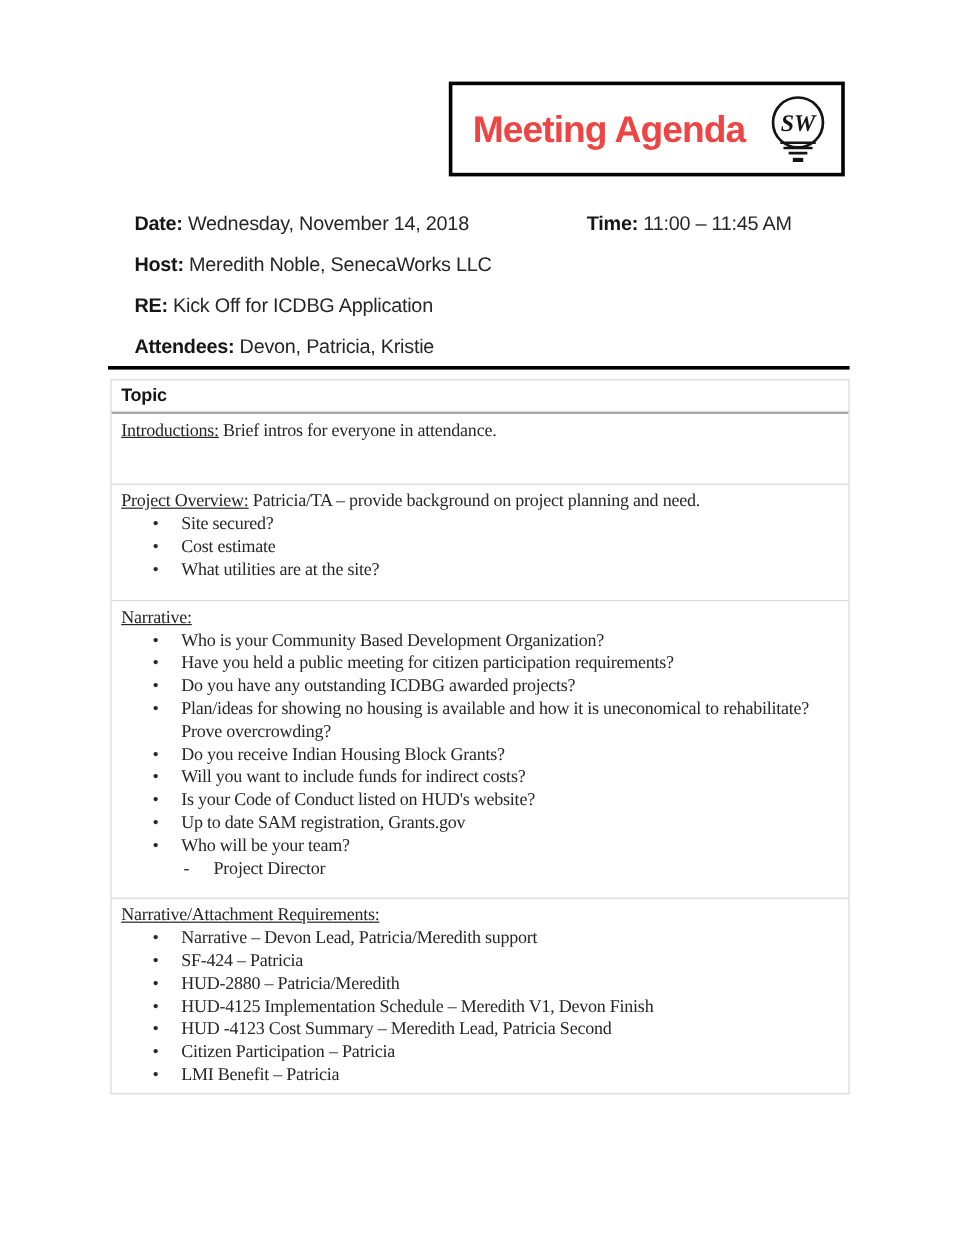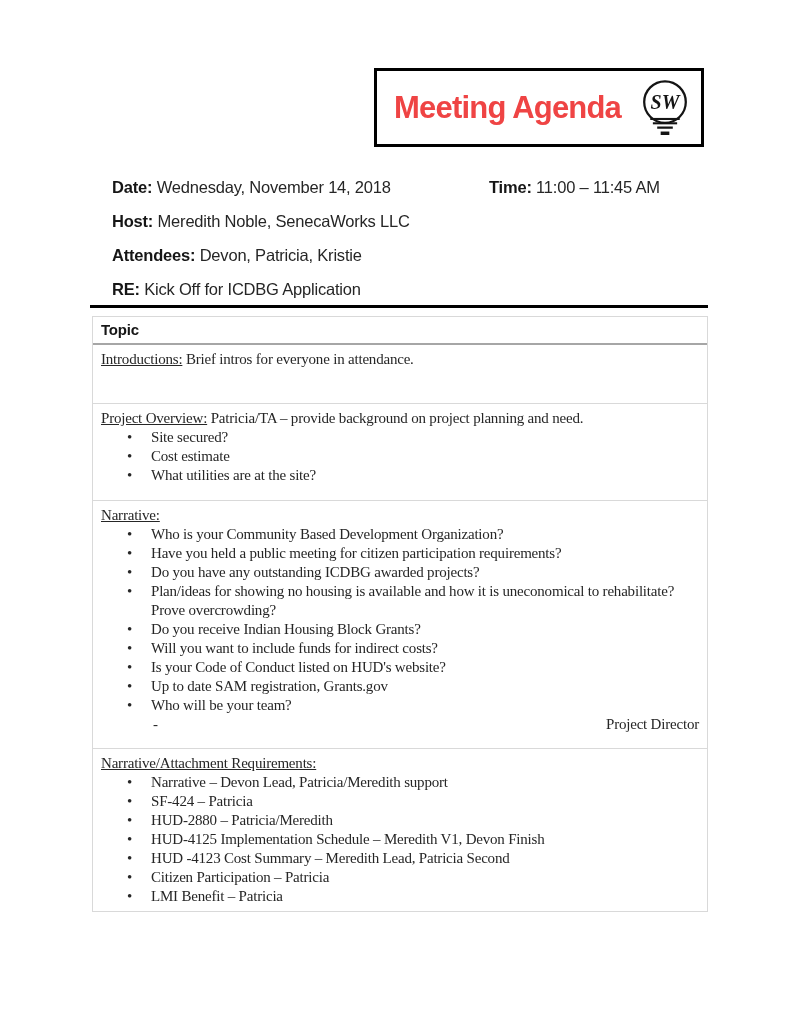--- a/index.html
+++ b/index.html
@@ -31,21 +31,21 @@
   }
   .thead{padding:3px 8px 4px;font-weight:700;font-size:15px;color:#161616;border-bottom:2px solid #a6a6a6;}
   .trow{padding:5px 8px 15px;border-bottom:1px solid #d9d9d9;font-family:Liberation Serif, serif;}
   .trow.r3{padding-bottom:14px;}
   .trow.r4{padding-bottom:5px;border-bottom:none;}
   .lead u{text-decoration:underline;}
   .obj-label{font-style:italic;}
   .blank{height:19px;}
   .bullet{position:relative;padding-left:50px;}
   .bullet::before{content:"\2022";position:absolute;left:26px;top:0;font-size:15px;}
-  .sub{position:relative;padding-left:77px;text-align:right;}
+  .sub{position:relative;padding-left:77px;}
   .sub::before{content:"-";position:absolute;left:52px;top:0;}
 </style>
 </head>
 <body>
 
 <div class="page">
 
   <div class="title-box">
     <span class="title">Meeting Agenda</span>
     <svg class="logo-svg" viewBox="0 0 60 72" aria-hidden="true">
@@ -67,26 +67,26 @@
       <div>
         <span class="lbl">Time:</span>
         <span>11:00 – 11:45 AM</span>
       </div>
     </div>
     <div class="meta-row">
       <span class="lbl">Host:</span>
       <span>Meredith Noble, SenecaWorks LLC</span>
     </div>
     <div class="meta-row">
+      <span class="lbl">RE:</span>
+      <span>Kick Off for ICDBG Application</span>
+    </div>
+    <div class="meta-row">
       <span class="lbl">Attendees:</span>
       <span>Devon, Patricia, Kristie</span>
-    </div>
-    <div class="meta-row">
-      <span class="lbl">RE:</span>
-      <span>Kick Off for ICDBG Application</span>
     </div>
   </div>
 
   <div class="rule"></div>
 
   <div class="topic-table">
     <div class="thead">Topic</div>
 
     <div class="trow">
       <div class="lead">

